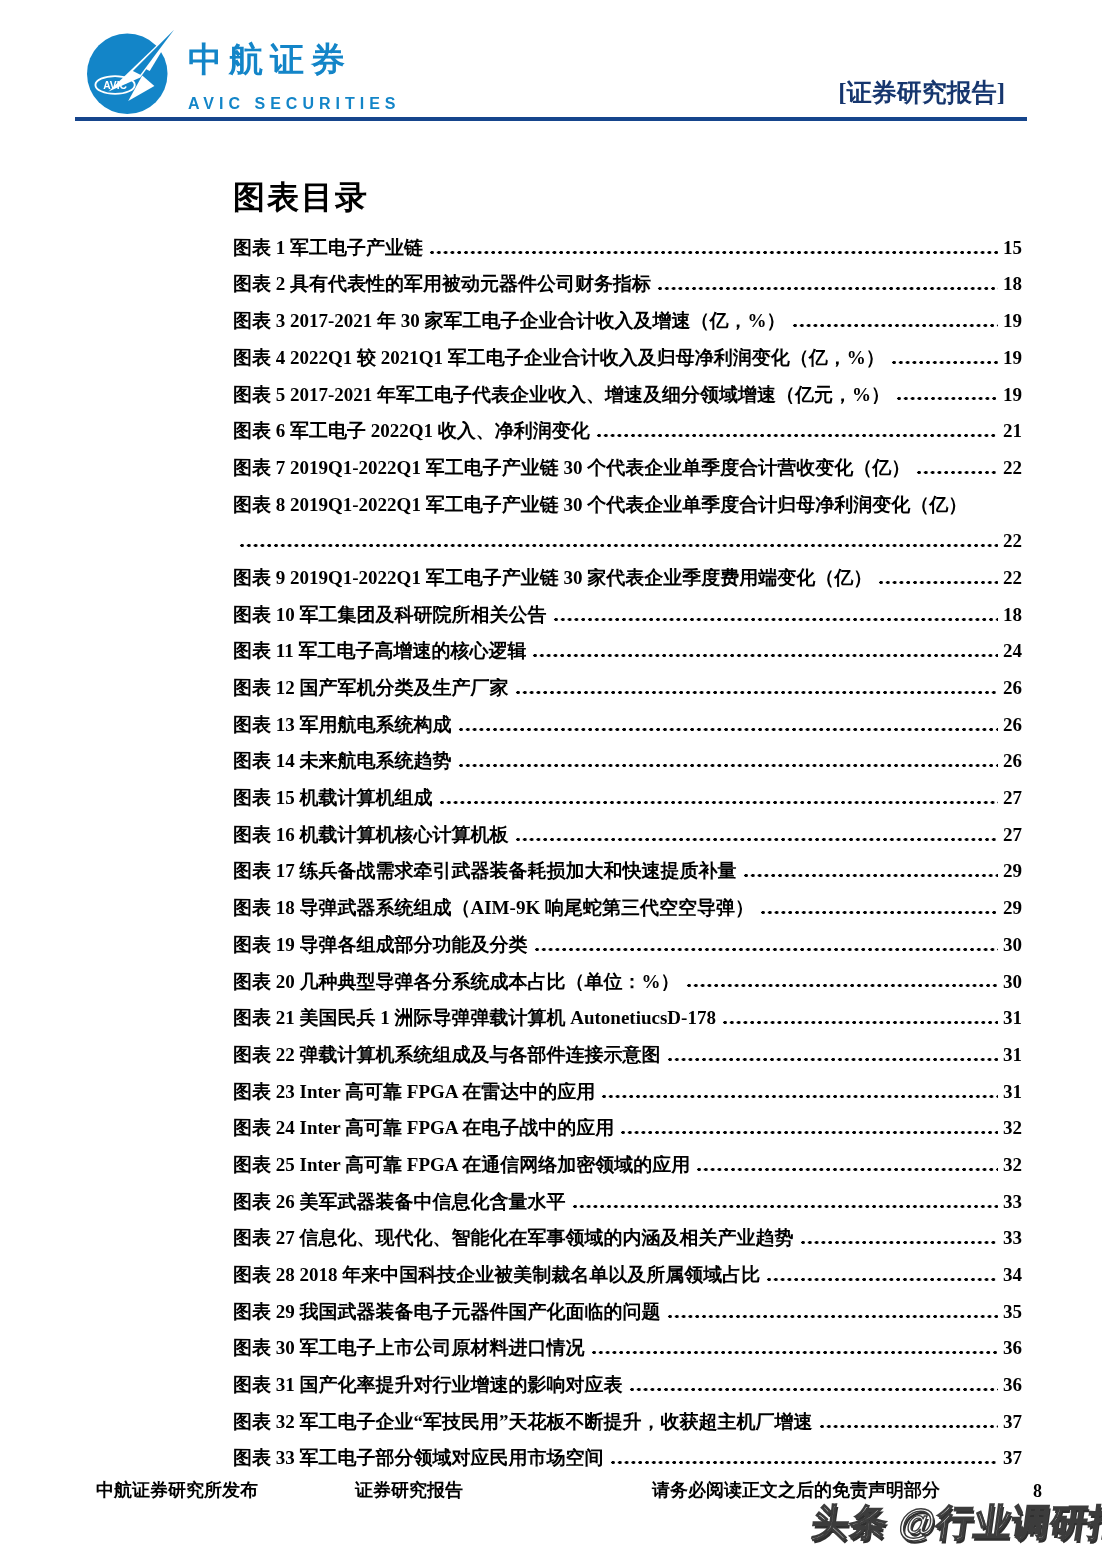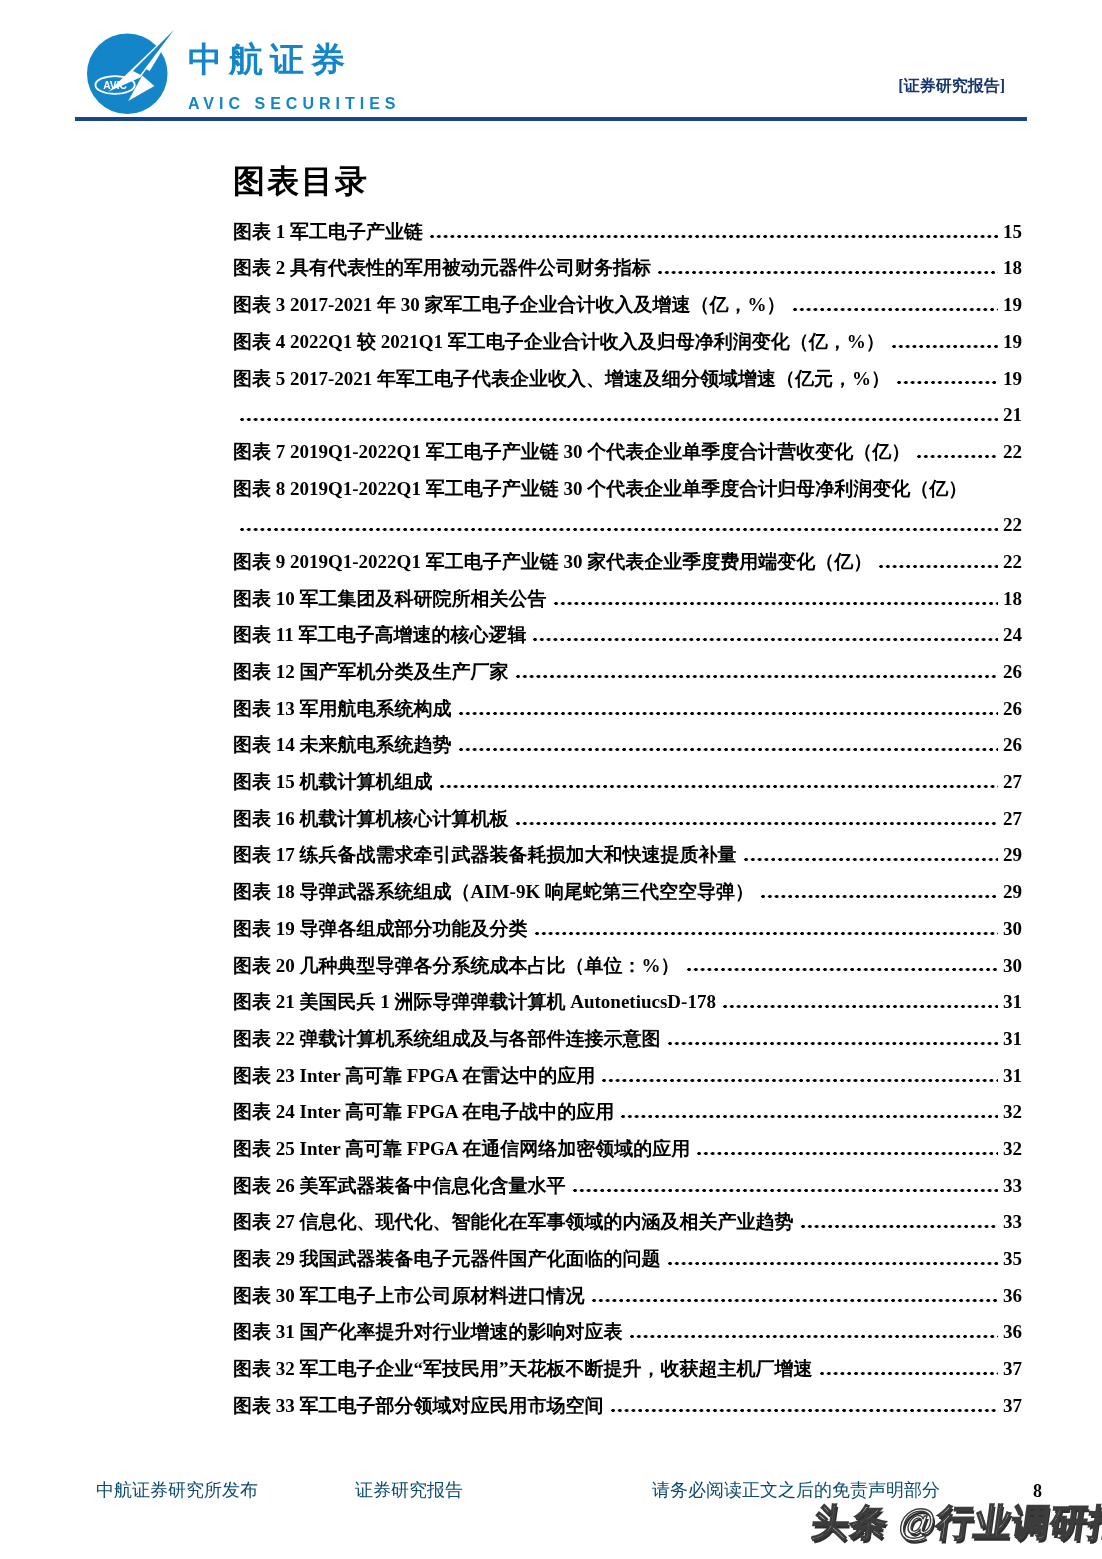--- a/index.html
+++ b/index.html
@@ -39,41 +39,42 @@
     font-size:16px;line-height:18px;
     letter-spacing:5px;
     color:var(--brand-blue);
     margin-top:12px;
     white-space:nowrap;
   }
   .report-tag{
     position:absolute;right:97px;top:76px;
     font-family:"Liberation Serif","DejaVu Serif",serif;
     font-weight:bold;
-    font-size:16px;
+    font-size:25px;
     color:var(--tag-navy);
     white-space:nowrap;
   }
   .header-rule{
     position:absolute;left:75px;top:117px;
     width:952px;height:4px;
     background:var(--navy);
   }
 
   
   .toc{
     position:absolute;left:233px;top:163px;
     width:789px;
   }
   .toc-title{
     font-family:"Liberation Sans","DejaVu Sans",sans-serif;
     font-weight:bold;
     font-size:32px;line-height:36px;
     color:#000;
     letter-spacing:2px;
+    margin-top:16px;
   }
   .toc-list{margin-top:13px;}
   .toc-row{
     display:flex;
     align-items:flex-end;
     height:36.7px;
     padding-bottom:7px;
     font-weight:bold;
     font-size:19px;
     line-height:1.05;
@@ -88,23 +89,23 @@
     background-repeat:repeat-x;
     background-position:left bottom;
     min-width:0;
   }
   .toc-page{white-space:nowrap;flex:0 0 auto;}
 
   
   .footer-item{
     position:absolute;top:1478px;
     font-family:"Liberation Sans","DejaVu Sans",sans-serif;
-    font-weight:normal;
+    font-weight:bold;
     font-size:18px;
-    color:#0c4a6e;
+    color:#000000;
     white-space:nowrap;
   }
   .footer-publisher{left:96px;}
   .footer-report-type{left:355px;}
   .footer-disclaimer{left:652px;}
   .page-number{
     position:absolute;left:1033px;top:1481px;
     font-family:"Liberation Serif","DejaVu Serif",serif;
     font-weight:bold;
     font-size:18px;
@@ -173,20 +174,21 @@
         <span class="toc-label">图表 4 2022Q1 较 2021Q1 军工电子企业合计收入及归母净利润变化（亿，%）</span>
         <span class="toc-leader"></span>
         <span class="toc-page">19</span>
       </div>
       <div class="toc-row">
         <span class="toc-label">图表 5 2017-2021 年军工电子代表企业收入、增速及细分领域增速（亿元，%）</span>
         <span class="toc-leader"></span>
         <span class="toc-page">19</span>
       </div>
       <div class="toc-row">
+        <span class="toc-label">图表 6 军工电子 2022Q1 收入、净利润变化</span>
         <span class="toc-leader"></span>
         <span class="toc-page">21</span>
       </div>
       <div class="toc-row">
         <span class="toc-label">图表 7 2019Q1-2022Q1 军工电子产业链 30 个代表企业单季度合计营收变化（亿）</span>
         <span class="toc-leader"></span>
         <span class="toc-page">22</span>
       </div>
       <div class="toc-row">
         <span class="toc-label">图表 8 2019Q1-2022Q1 军工电子产业链 30 个代表企业单季度合计归母净利润变化（亿）</span>
@@ -282,20 +284,25 @@
       </div>
       <div class="toc-row">
         <span class="toc-label">图表 26 美军武器装备中信息化含量水平</span>
         <span class="toc-leader"></span>
         <span class="toc-page">33</span>
       </div>
       <div class="toc-row">
         <span class="toc-label">图表 27 信息化、现代化、智能化在军事领域的内涵及相关产业趋势</span>
         <span class="toc-leader"></span>
         <span class="toc-page">33</span>
+      </div>
+      <div class="toc-row">
+        <span class="toc-label">图表 28 2018 年来中国科技企业被美制裁名单以及所属领域占比</span>
+        <span class="toc-leader"></span>
+        <span class="toc-page">34</span>
       </div>
       <div class="toc-row">
         <span class="toc-label">图表 29 我国武器装备电子元器件国产化面临的问题</span>
         <span class="toc-leader"></span>
         <span class="toc-page">35</span>
       </div>
       <div class="toc-row">
         <span class="toc-label">图表 30 军工电子上市公司原材料进口情况</span>
         <span class="toc-leader"></span>
         <span class="toc-page">36</span>

